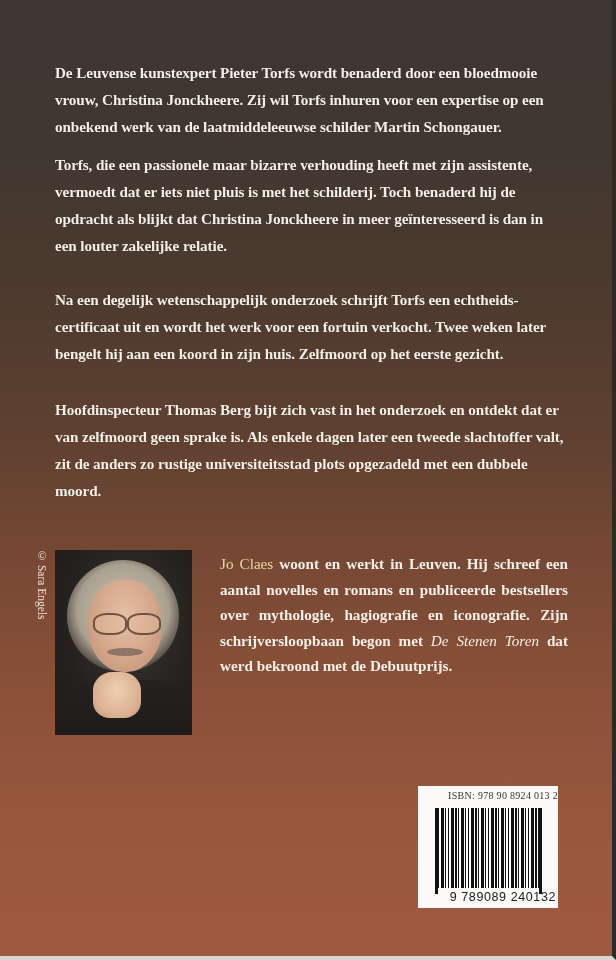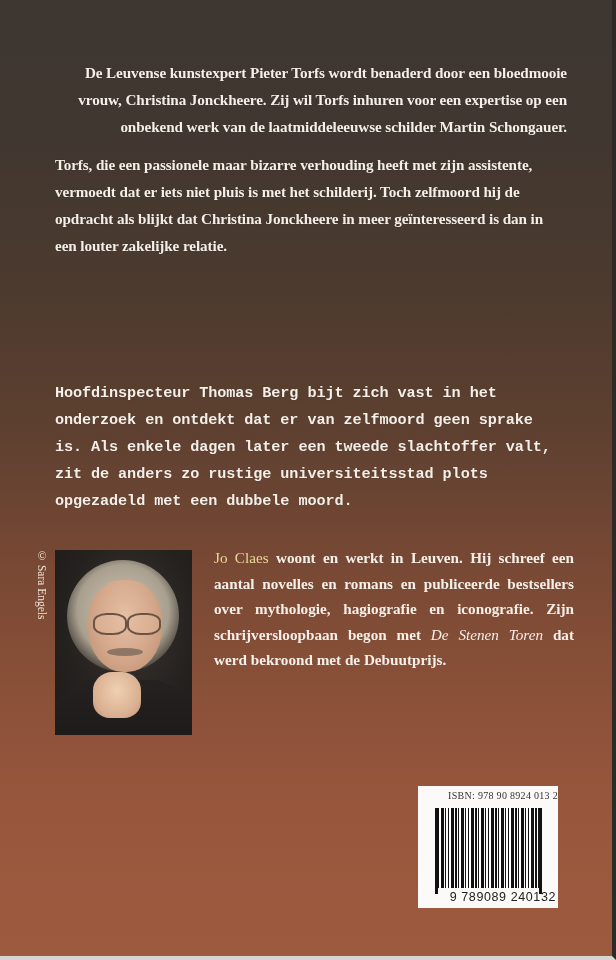--- a/index.html
+++ b/index.html
@@ -17,24 +17,24 @@
     border-right: 4px solid #2e2a27;
     border-bottom: 4px solid #d8d6d2;
   }
   .blurb {
     position: absolute; left: 55px; width: 512px;
     color: #f4efe8; font-size: 15.2px; line-height: 27px;
     font-weight: bold; letter-spacing: -0.1px;
     text-shadow: 0 0 1px rgba(0,0,0,0.3);
   }
   .blurb p { margin: 0; }
-  #p1 { top: 59px; text-align: right; }
+  #p1 { top: 59px; }
   #p2 { top: 151px; }
   #p3 { top: 286px; }
-  #p4 { top: 380px; font-family: Liberation Mono, monospace; }
+  #p4 { top: 396px; }
 
   .credit {
     position: absolute; left: 36px; top: 550px;
     color: #eee2d6; font-size: 11.5px;
     writing-mode: vertical-rl;
   }
   .photo {
     position: absolute; left: 55px; top: 550px;
     width: 137px; height: 185px;
     background: radial-gradient(ellipse at 55% 40%, #3a3430 0%, #25211f 60%, #1c1a19 100%);
@@ -69,21 +69,21 @@
   .sweater {
     position: absolute; left: 0; top: 130px; width: 137px; height: 60px;
     background: linear-gradient(to bottom, #242120 0%, #1d1b1a 100%);
     clip-path: polygon(0 35%, 25% 0, 75% 0, 100% 25%, 100% 100%, 0 100%);
   }
   .author-bio {
     position: absolute; left: 214px; top: 545px; width: 360px;
     color: #f4efe8; font-size: 15.2px; line-height: 25.5px;
     font-weight: bold; text-align: justify;
   }
-  .author-bio p { margin: 0; }
+  .author-bio p { margin: 6px; }
   .author-name { color: #e9d89a; font-weight: normal; }
   .book-title { font-style: italic; font-weight: normal; }
 
   .barcode-box {
     position: absolute; left: 418px; top: 786px;
     width: 140px; height: 122px; background: #fbfaf8;
   }
   .isbn-text {
     position: absolute; left: 0; top: 4px; width: 140px;
     text-align: right; font-size: 10px; color: #333;
@@ -109,21 +109,24 @@
 </style>
 </head>
 <body>
 
 <div class="cover">
 
   <div class="blurb" id="p1">
     <p>De Leuvense kunstexpert Pieter Torfs wordt benaderd door een bloedmooie vrouw, Christina Jonckheere. Zij wil Torfs inhuren voor een expertise op een onbekend werk van de laatmiddeleeuwse schilder Martin Schongauer.</p>
   </div>
   <div class="blurb" id="p2">
-    <p>Torfs, die een passionele maar bizarre verhouding heeft met zijn assistente, vermoedt dat er iets niet pluis is met het schilderij. Toch zelfmoord hij de opdracht als blijkt dat Christina Jonckheere in meer geïnteresseerd is dan in een louter zakelijke relatie.</p>
+    <p>Torfs, die een passionele maar bizarre verhouding heeft met zijn assistente, vermoedt dat er iets niet pluis is met het schilderij. Toch benaderd hij de opdracht als blijkt dat Christina Jonckheere in meer geïnteresseerd is dan in een louter zakelijke relatie.</p>
+  </div>
+  <div class="blurb" id="p3">
+    <p>Na een degelijk wetenschappelijk onderzoek schrijft Torfs een echtheids-certificaat uit en wordt het werk voor een fortuin verkocht. Twee weken later bengelt hij aan een koord in zijn huis. Zelfmoord op het eerste gezicht.</p>
   </div>
   <div class="blurb" id="p4">
     <p>Hoofdinspecteur Thomas Berg bijt zich vast in het onderzoek en ontdekt dat er van zelfmoord geen sprake is. Als enkele dagen later een tweede slachtoffer valt, zit de anders zo rustige universiteitsstad plots opgezadeld met een dubbele moord.</p>
   </div>
 
   <div class="credit">© Sara Engels</div>
 
   <div class="photo" title="Portrait of Jo Claes">
     <div class="hair"></div>
     <div class="sweater"></div>

